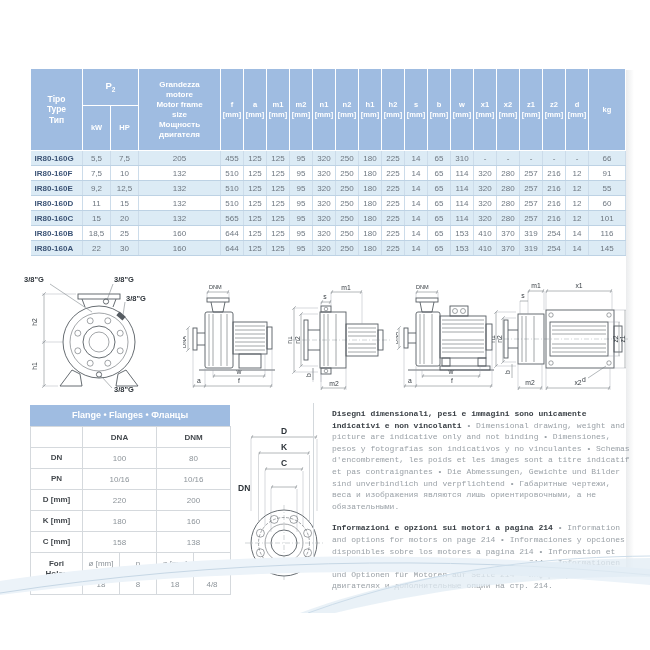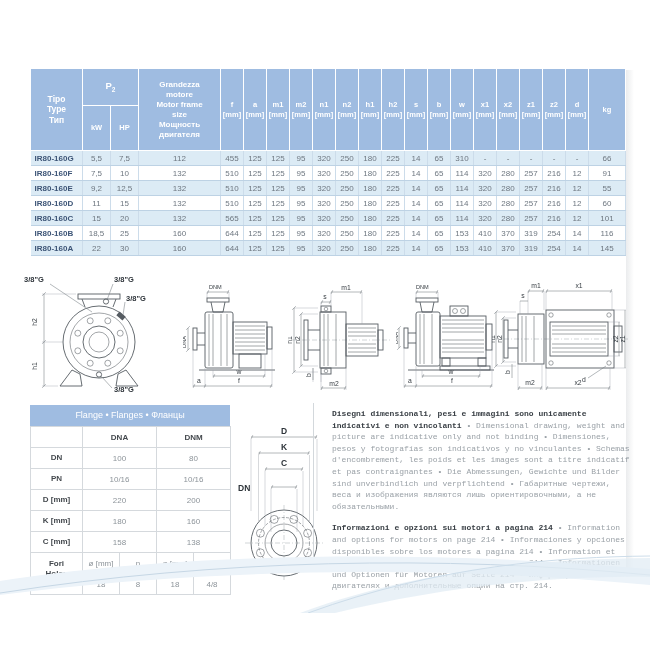--- a/index.html
+++ b/index.html
@@ -29,21 +29,21 @@
   svg .dim{stroke:#767c82;fill:none;stroke-width:0.55;}
   svg .ext{stroke:#9aa0a6;fill:none;stroke-width:0.4;}
   svg .cl{stroke:#9aa0a6;fill:none;stroke-width:0.45;stroke-dasharray:5 2 1 2;}
   svg .lbl{fill:#2e343a;font-size:7.5px;font-weight:bold;font-family:"Liberation Sans",sans-serif;}
   svg .dlb{fill:#3a4046;font-size:6.8px;font-family:"Liberation Sans",sans-serif;}
   svg .sm{fill:#3a4046;font-size:5.6px;font-family:"Liberation Sans",sans-serif;}
   svg .big{fill:#2e343a;font-size:8.5px;font-weight:bold;font-family:"Liberation Sans",sans-serif;}
 
   
   .flange-title{position:absolute;left:30px;top:405px;width:200px;height:21px;background:#9fbce1;
-                color:#fff;font-weight:normal;font-size:9px;line-height:21px;text-align:center;}
+                color:#fff;font-weight:bold;font-size:9px;line-height:21px;text-align:center;}
   .flange-table{position:absolute;left:30px;top:426px;width:200px;border-collapse:collapse;
                 table-layout:fixed;font-size:8px;}
   .flange-table td{border:1px solid #d5d9dd;text-align:center;color:#8d949a;height:20px;
                    padding:0;background:#fff;}
   .flange-table td.flabel{color:#44494e;font-weight:bold;white-space:pre-line;line-height:1.25;}
   .flange-table tr.fcolhead td{color:#44494e;font-weight:bold;}
 
   
   .notes{position:absolute;left:332px;top:408px;width:298px;font-size:8px;line-height:1.45;
          color:#9aa1a7;text-align:left;}
@@ -118,21 +118,21 @@
 <tr>
           <th>kW</th>
 <th>HP</th>
         </tr>
       </thead>
     <tbody id="mt-body">
         <tr class="alt">
           <td class="type">IR80-160G</td>
           <td>5,5</td>
           <td>7,5</td>
-          <td>112</td>
+          <td>205</td>
           <td>455</td>
           <td>125</td>
           <td>125</td>
           <td>95</td>
           <td>320</td>
           <td>250</td>
           <td>180</td>
           <td>225</td>
           <td>14</td>
           <td>65</td>

